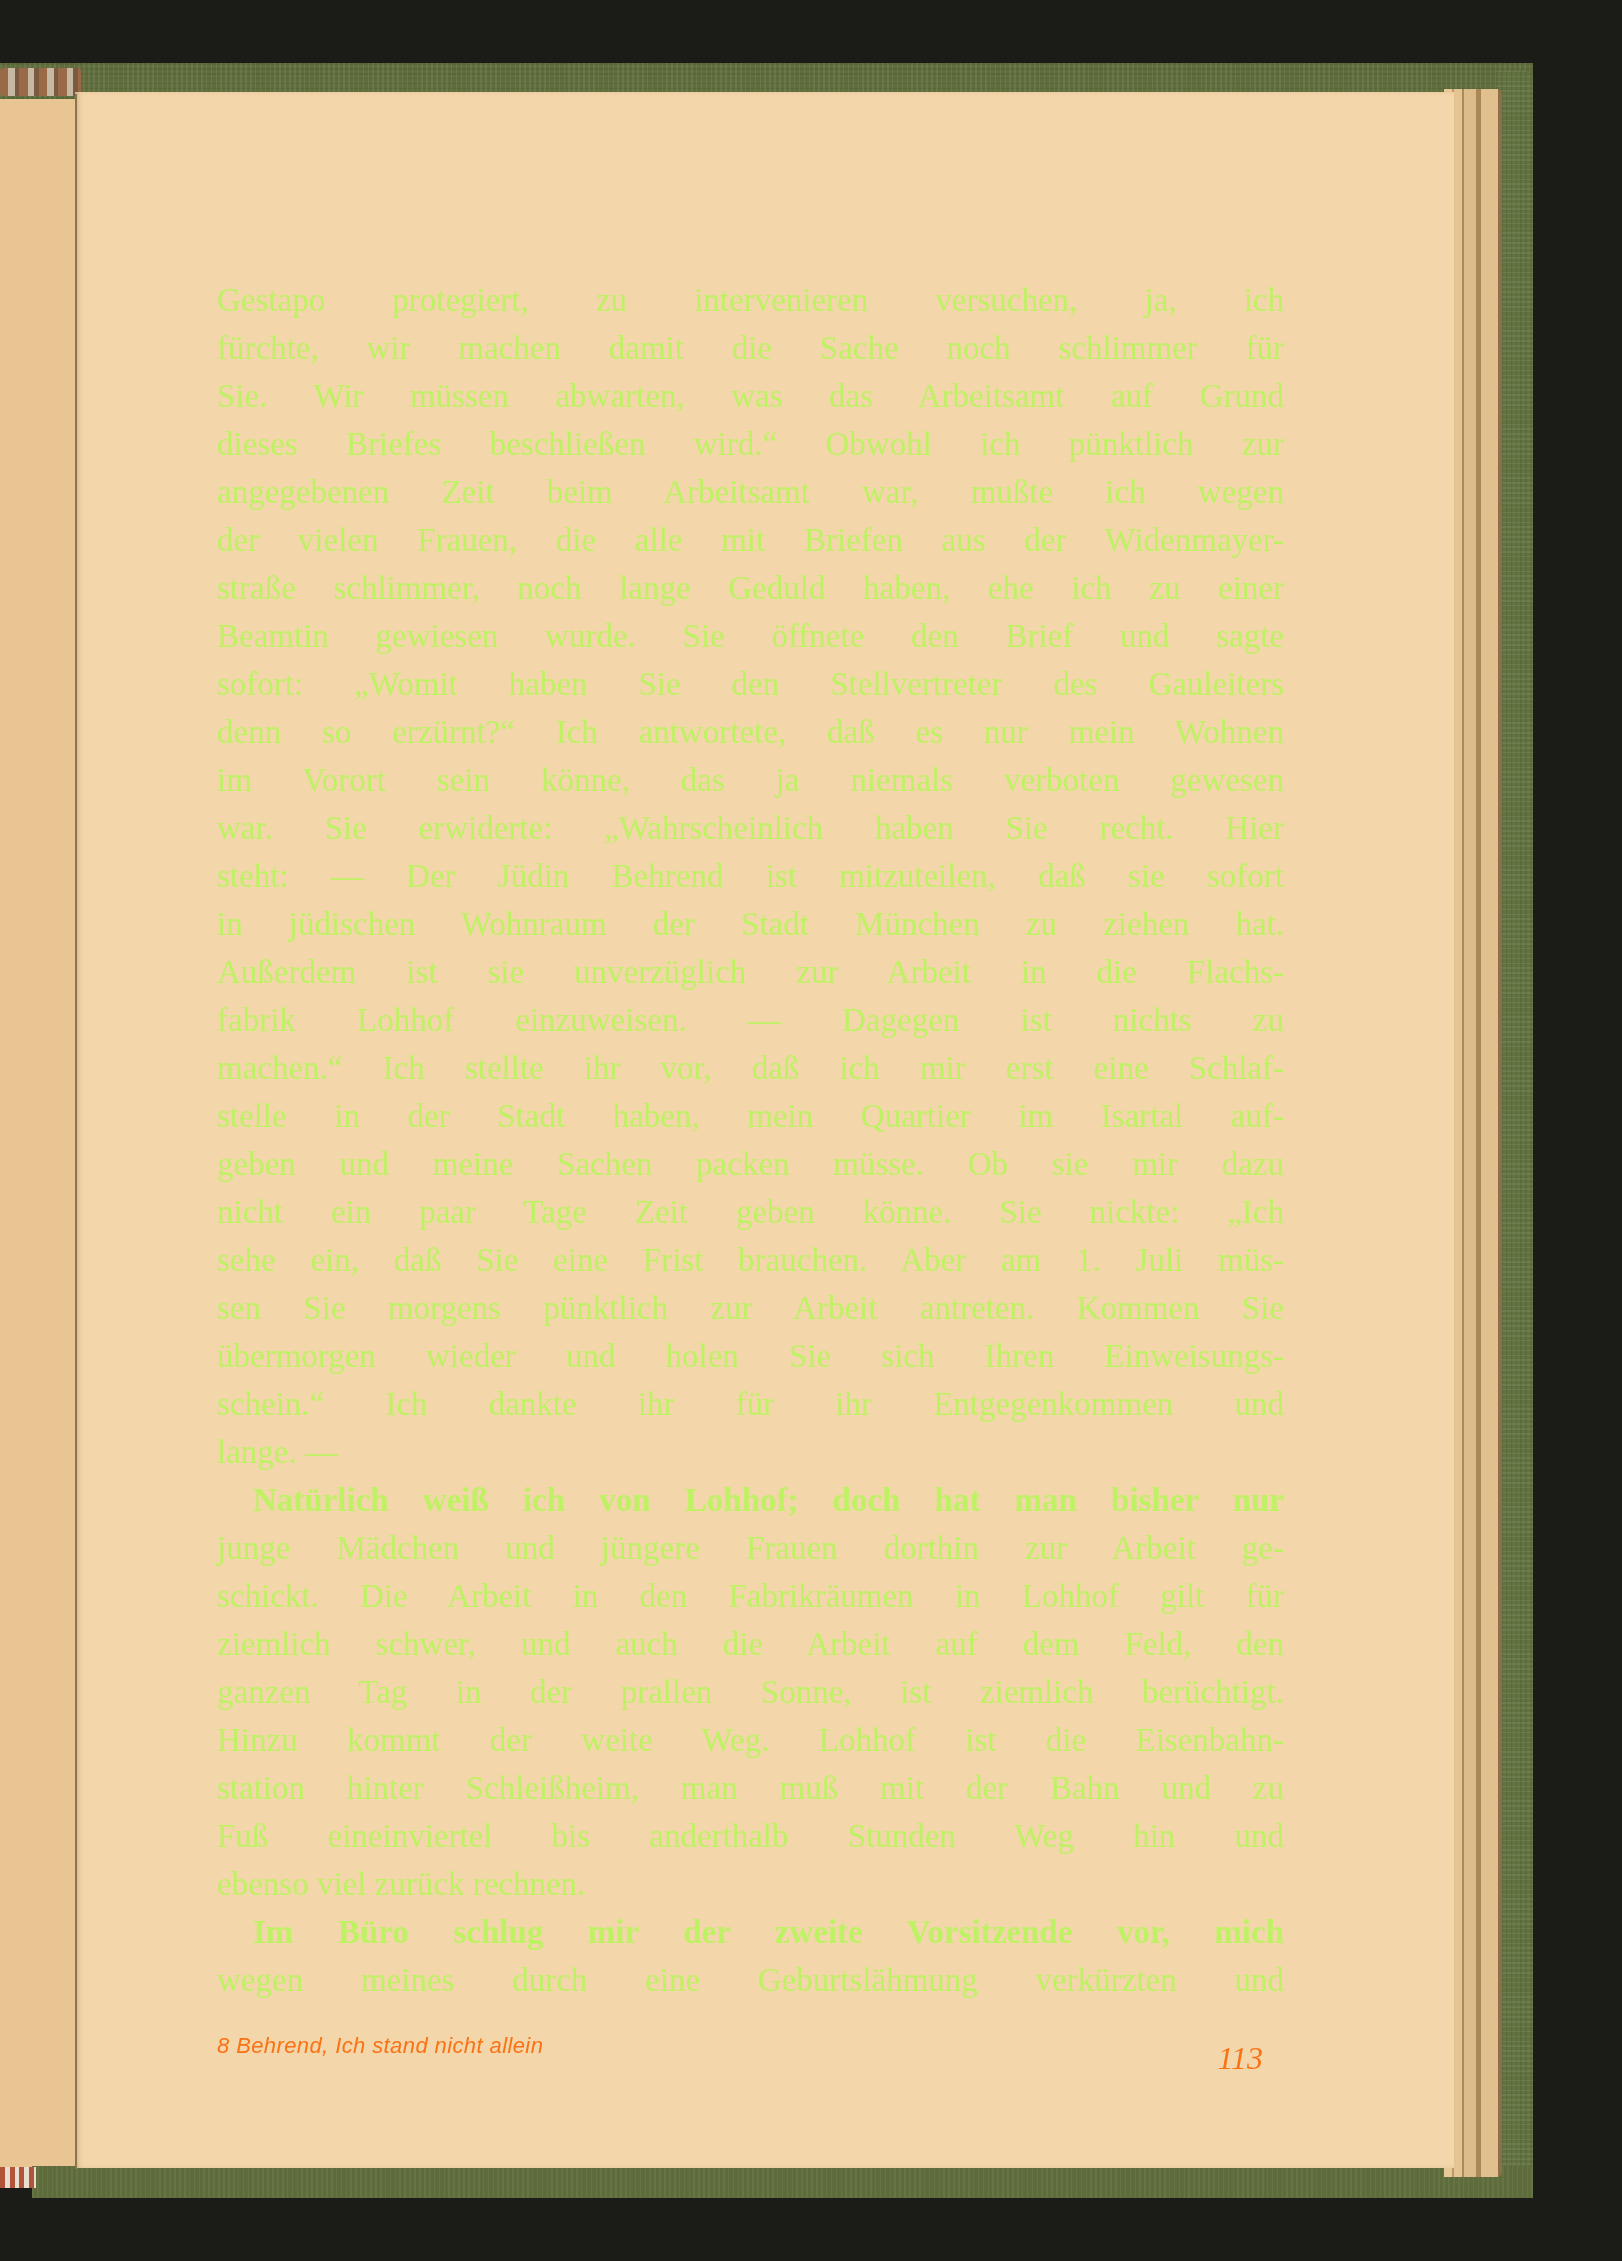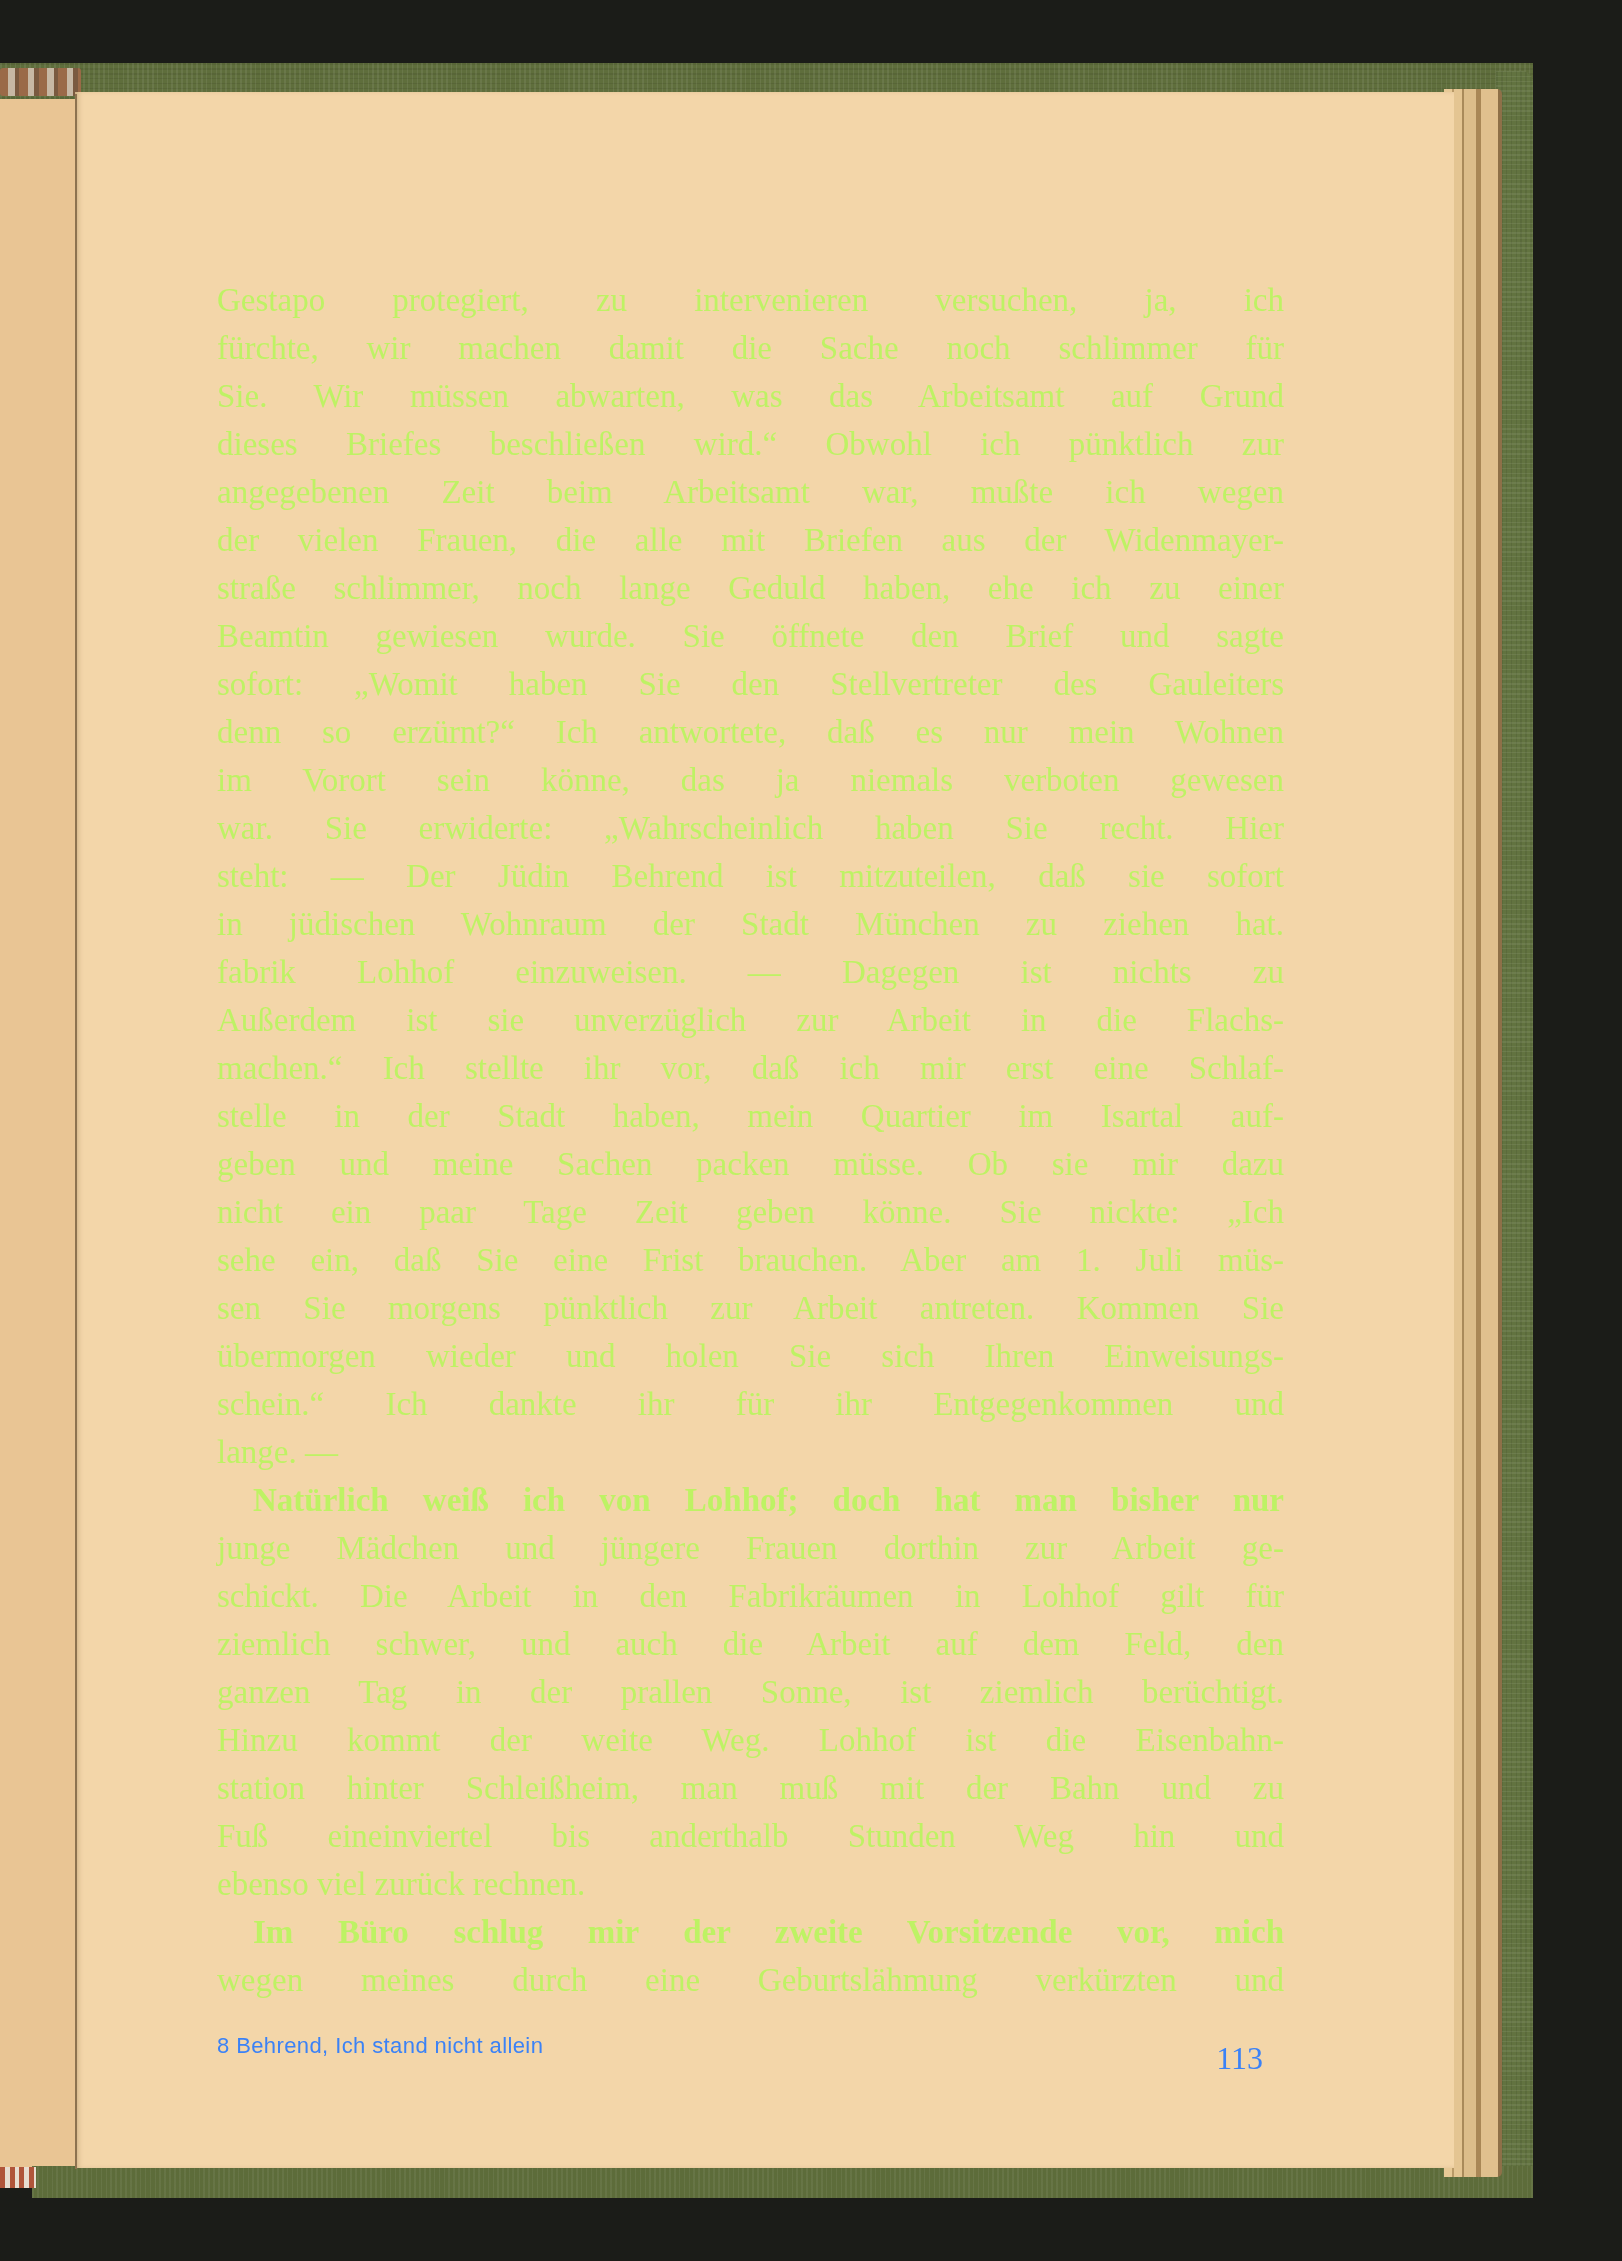--- a/index.html
+++ b/index.html
@@ -49,21 +49,22 @@
     color: #bef264; font-size: 33px; line-height: 48px;
   }
   .line {
     height: 48px; white-space: nowrap; text-align: justify; text-align-last: justify;
     overflow: visible;
   }
   .line.last { text-align-last: left; }
   .line.indent { padding-left: 36px; font-weight: bold; }
   .footer {
     position: absolute; left: 217px; top: 2028px; width: 1046px; height: 32px;
-    color: #3b82f6;
+    color: #f97316;
+    font-style: italic;
   }
   .footer-sig {
     position: absolute; left: 0; top: 4.9px; font-size: 22px;
     font-family: "Liberation Sans Narrow", "Liberation Sans", sans-serif; letter-spacing: 0.4px;
   }
   .footer-page { position: absolute; right: 0; top: 12px; font-size: 32px; }
 </style>
 </head>
 <body>
 
@@ -85,22 +86,22 @@
     <div class="line">angegebenen Zeit beim Arbeitsamt war, mußte ich wegen</div>
     <div class="line">der vielen Frauen, die alle mit Briefen aus der Widenmayer-</div>
     <div class="line">straße schlimmer, noch lange Geduld haben, ehe ich zu einer</div>
     <div class="line">Beamtin gewiesen wurde. Sie öffnete den Brief und sagte</div>
     <div class="line">sofort: „Womit haben Sie den Stellvertreter des Gauleiters</div>
     <div class="line">denn so erzürnt?“ Ich antwortete, daß es nur mein Wohnen</div>
     <div class="line">im Vorort sein könne, das ja niemals verboten gewesen</div>
     <div class="line">war. Sie erwiderte: „Wahrscheinlich haben Sie recht. Hier</div>
     <div class="line">steht: — Der Jüdin Behrend ist mitzuteilen, daß sie sofort</div>
     <div class="line">in jüdischen Wohnraum der Stadt München zu ziehen hat.</div>
+    <div class="line">Außerdem ist sie unverzüglich zur Arbeit in die Flachs-</div>
     <div class="line">fabrik Lohhof einzuweisen. — Dagegen ist nichts zu</div>
-    <div class="line">Außerdem ist sie unverzüglich zur Arbeit in die Flachs-</div>
     <div class="line">machen.“ Ich stellte ihr vor, daß ich mir erst eine Schlaf-</div>
     <div class="line">stelle in der Stadt haben, mein Quartier im Isartal auf-</div>
     <div class="line">geben und meine Sachen packen müsse. Ob sie mir dazu</div>
     <div class="line">nicht ein paar Tage Zeit geben könne. Sie nickte: „Ich</div>
     <div class="line">sehe ein, daß Sie eine Frist brauchen. Aber am 1. Juli müs-</div>
     <div class="line">sen Sie morgens pünktlich zur Arbeit antreten. Kommen Sie</div>
     <div class="line">übermorgen wieder und holen Sie sich Ihren Einweisungs-</div>
     <div class="line">schein.“ Ich dankte ihr für ihr Entgegenkommen und</div>
     <div class="line last">lange. —</div>
     <div class="line indent">Natürlich weiß ich von Lohhof; doch hat man bisher nur</div>

